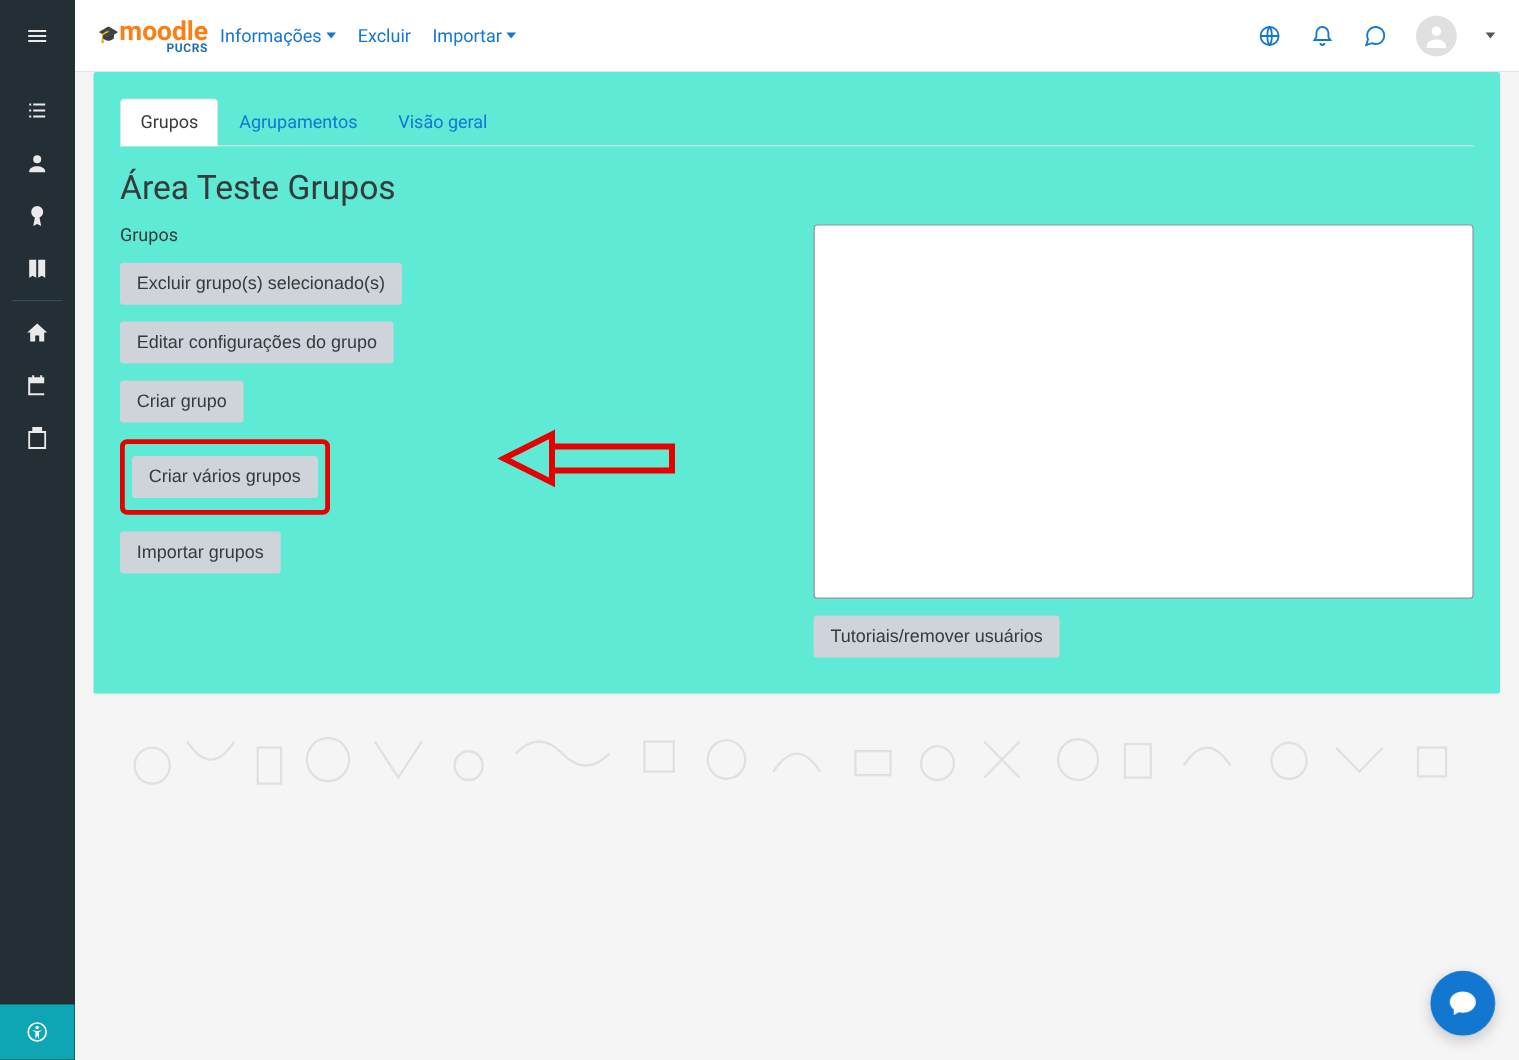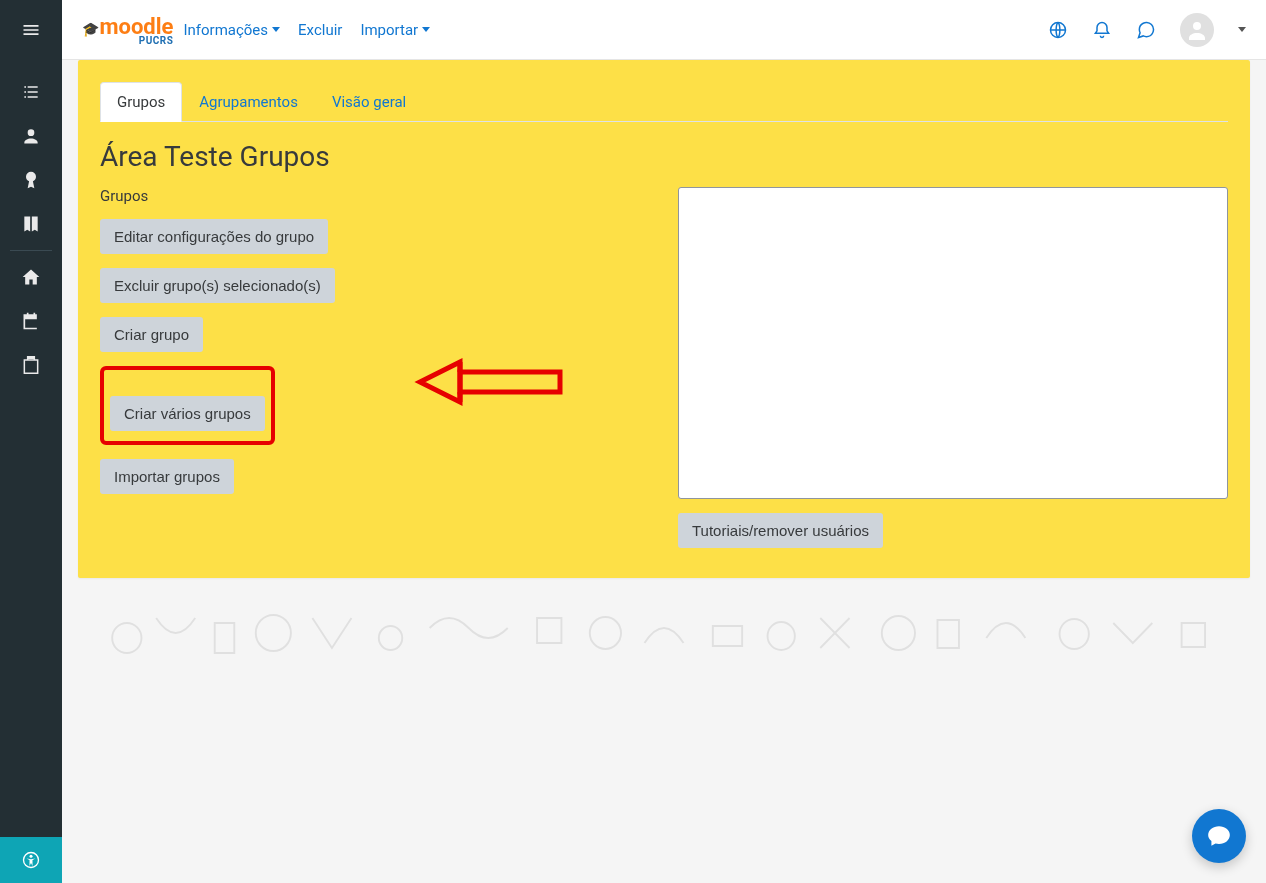--- a/index.html
+++ b/index.html
@@ -26,39 +26,39 @@
   .caret-down { width: 0; height: 0; border-left: 4px solid transparent; border-right: 4px solid transparent; border-top: 5px solid #1177d1; display: inline-block; }
   .topbar-right { margin-left: auto; display: flex; align-items: center; gap: 24px; }
   .top-icon { width: 20px; height: 20px; cursor: pointer; }
   .top-icon svg { width: 100%; height: 100%; stroke: #1177d1; fill: none; stroke-width: 1.8; }
   .avatar { width: 34px; height: 34px; border-radius: 50%; background: #e0e0e0; display: flex; align-items: center; justify-content: center; }
   .avatar svg { fill: #fff; width: 24px; height: 24px; }
   .user-caret { width: 0; height: 0; border-left: 4px solid transparent; border-right: 4px solid transparent; border-top: 5px solid #555; cursor: pointer; }
   
   
   .content-wrap { margin-left: 62px; padding-top: 60px; min-height: 100vh; }
-  .content-card { background: #fde047; margin: 0 16px 20px 16px; border-radius: 2px; padding: 22px 22px 30px 22px; box-shadow: 0 1px 2px rgba(0,0,0,0.05); }
+  .content-card { background: #5eead4; margin: 0 16px 20px 16px; border-radius: 2px; padding: 22px 22px 30px 22px; box-shadow: 0 1px 2px rgba(0,0,0,0.05); }
   
   .tabs { display: flex; border-bottom: 1px solid #dee2e6; margin-bottom: 18px; }
   .tab { padding: 10px 16px; color: #1177d1; font-size: 15px; cursor: pointer; border: 1px solid transparent; border-bottom: none; margin-bottom: -1px; }
   .tab.active { color: #373a3c; background: #fff; border: 1px solid #dee2e6; border-bottom: 1px solid #fff; border-radius: 4px 4px 0 0; }
   
   .page-title { font-size: 28px; font-weight: 400; color: #373a3c; margin-bottom: 14px; }
   
   .columns { display: flex; gap: 28px; }
   .col { flex: 1; }
   .col-label { font-size: 15px; color: #373a3c; margin-bottom: 6px; display: block; }
   .listbox { width: 100%; height: 324px; border: 1px solid #8f959e; border-radius: 3px; background: #fff; overflow-y: auto; }
   .listbox-item { padding: 6px 10px; font-size: 15px; color: #373a3c; cursor: pointer; }
   
   .btn { display: inline-block; background: #ced4da; color: #373a3c; border: none; padding: 9px 14px; font-size: 15px; border-radius: 3px; cursor: pointer; margin-top: 14px; }
   .btn-block-group .btn { display: block; width: fit-content; }
   
   .highlight-box { border: 4px solid #e60000; border-radius: 6px; padding: 10px 6px; width: fit-content; margin-top: 14px; display: inline-block; }
-  .highlight-box .btn { margin-top: 16px; text-align: center; }
+  .highlight-box .btn { margin-top: 0; text-align: center; }
   
   
   .footer-doodle { height: 70px; margin: 0 16px; opacity: 0.08; overflow: hidden; }
   .footer-doodle svg { width: 100%; height: 100%; }
   
   
   .chat-bubble { position: fixed; bottom: 20px; right: 20px; width: 54px; height: 54px; border-radius: 50%; background: #1177d1; display: flex; align-items: center; justify-content: center; box-shadow: 0 4px 12px rgba(0,0,0,0.2); cursor: pointer; z-index: 200; }
   .chat-bubble svg { width: 26px; height: 26px; fill: #fff; }
   
   .col-left-buttons { position: relative; }
@@ -180,22 +180,22 @@
         <span>Visão geral</span>
       </div>
     </div>
 
     <h2 class="page-title">Área Teste Grupos</h2>
 
     <div class="columns">
       <div class="col">
         <label class="col-label">Grupos</label>
         <div class="btn-block-group col-left-buttons">
+          <button class="btn">Excluir grupo(s) selecionado(s)</button>
           <button class="btn">Editar configurações do grupo</button>
-          <button class="btn">Excluir grupo(s) selecionado(s)</button>
           <button class="btn">Criar grupo</button>
           <div style="position:relative;">
             <div class="highlight-box">
               <button class="btn">Criar vários grupos</button>
             </div>
             <svg class="arrow-svg" width="170" height="60" viewBox="0 0 170 60">
               <g fill="none" stroke="#e60000" stroke-width="5">
                 <path d="M60 20 L160 20 L160 40 L60 40 Z" fill="none"></path>
                 <path d="M60 10 L20 30 L60 50 Z" fill="none"></path>
                 <line x1="60" y1="20" x2="60" y2="10"></line>

